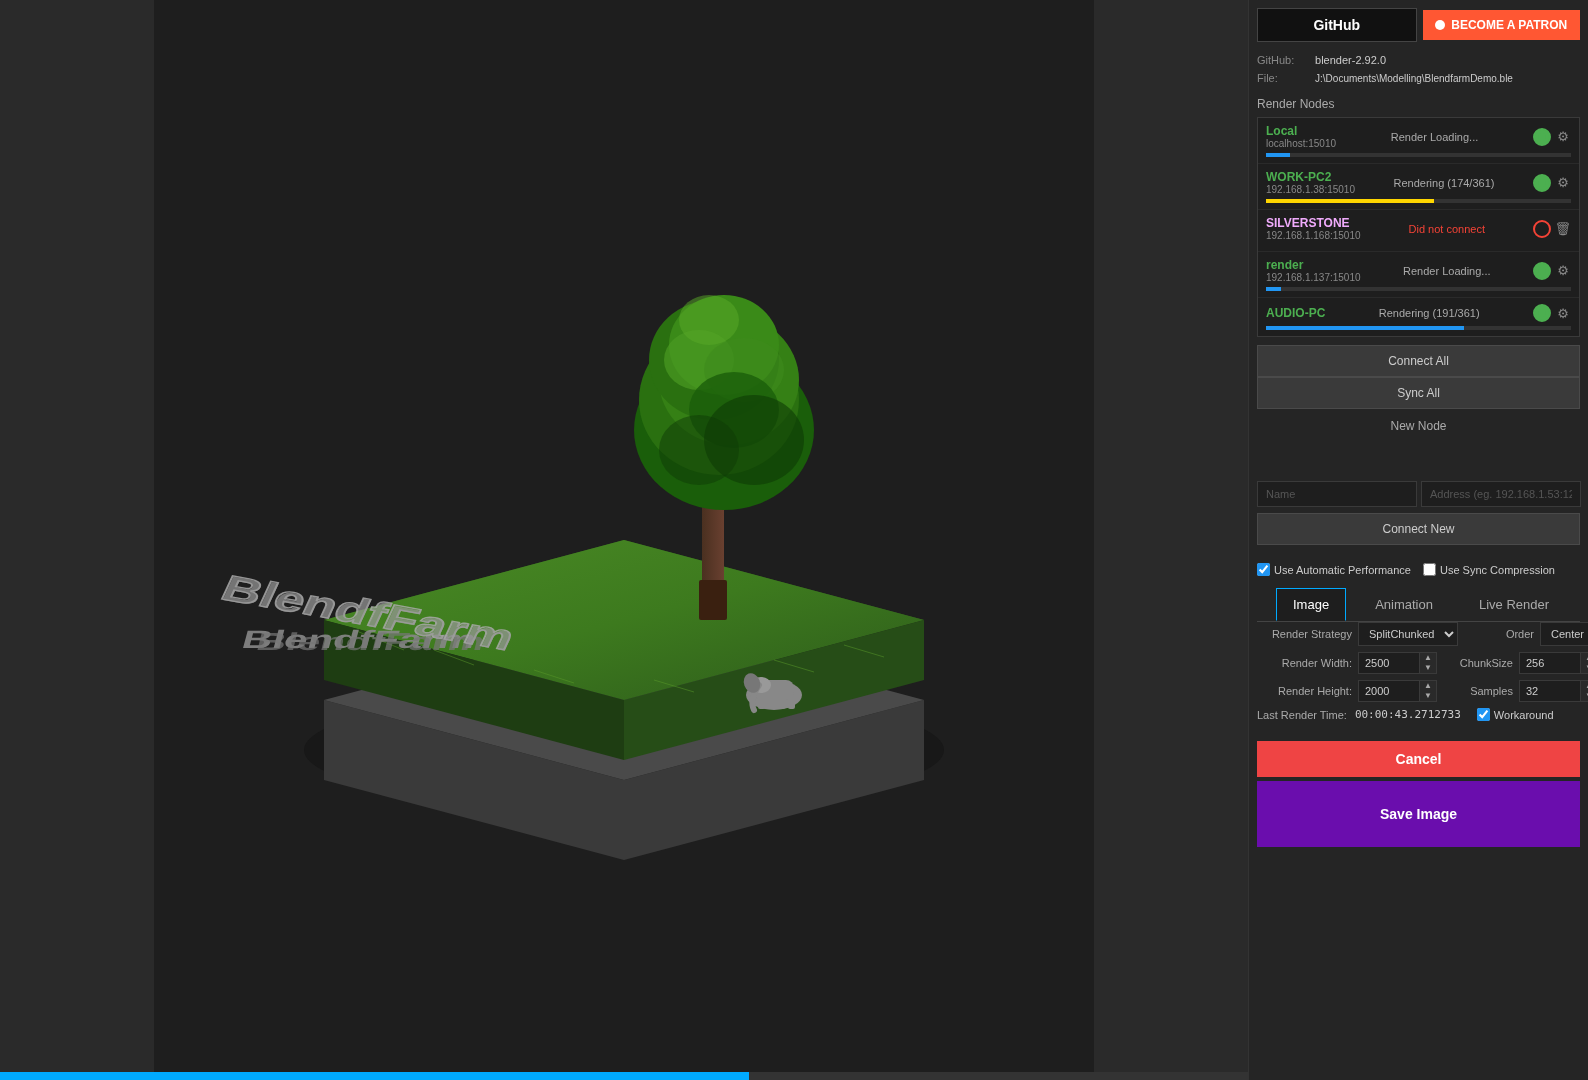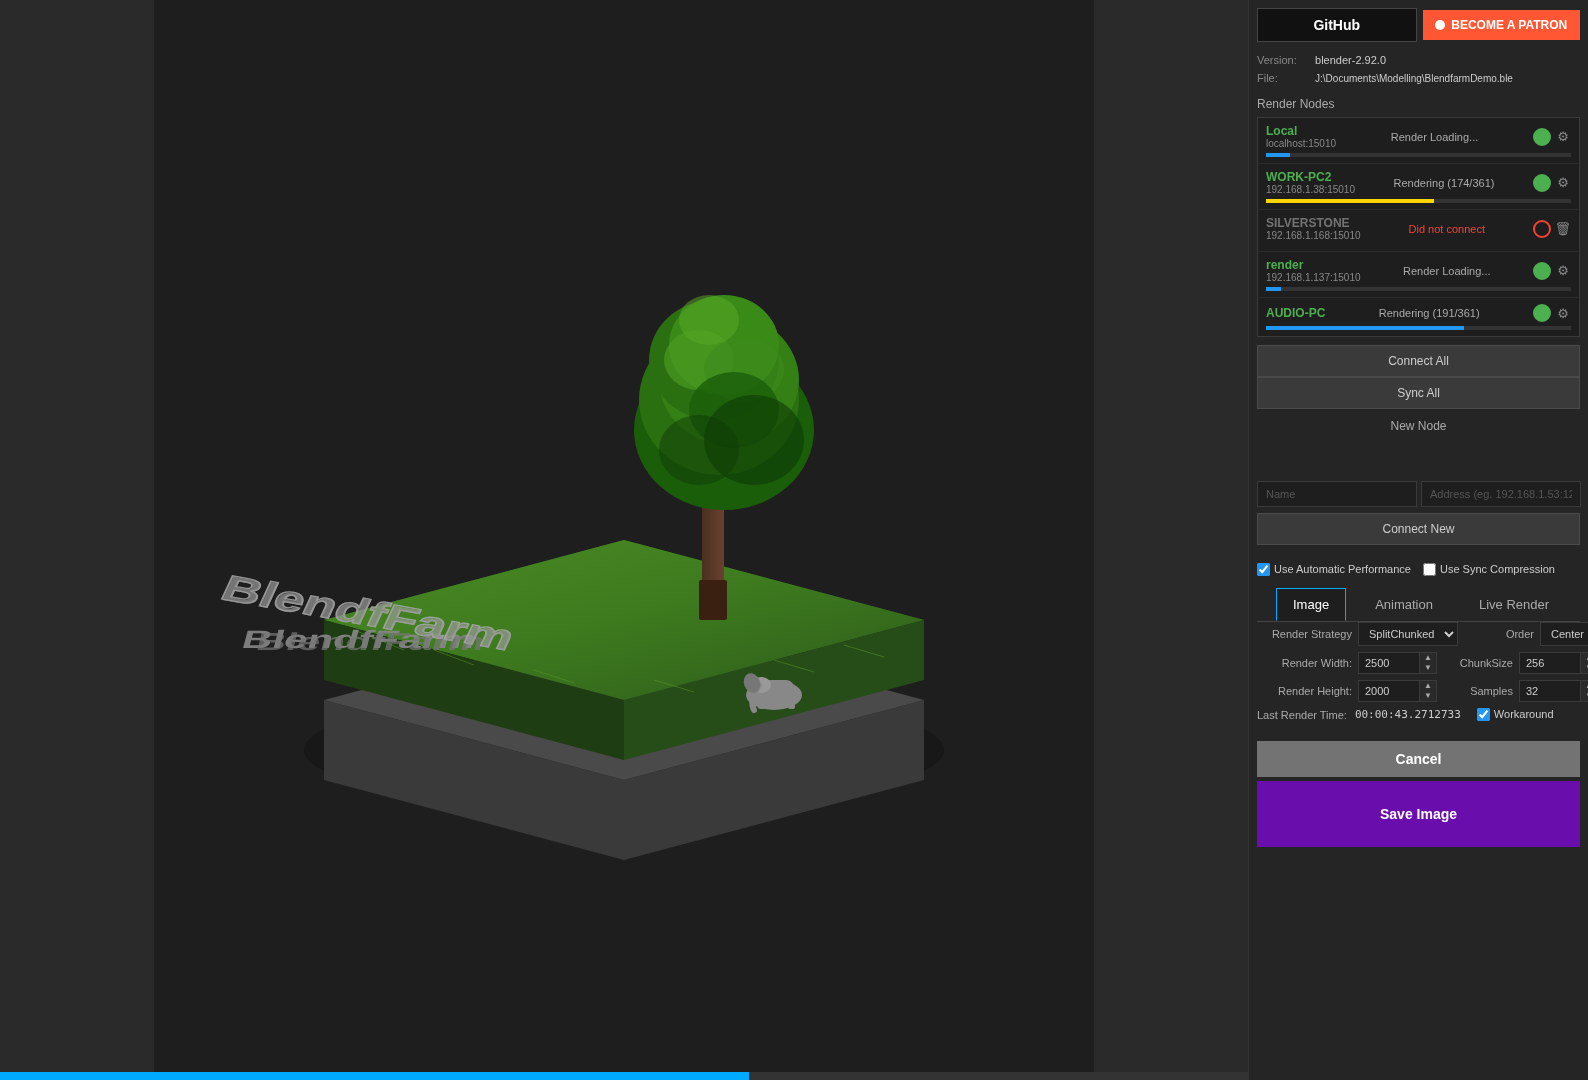--- a/index.html
+++ b/index.html
@@ -137,21 +137,21 @@
       justify-content: space-between;
       margin-bottom: 4px;
     }
 
     .node-name {
       font-size: 12px;
       font-weight: bold;
     }
 
     .node-name.green { color: #4caf50; }
-    .node-name.red { color: #737373; }
+    .node-name.red { color: #f0abfc; }
 
     .node-address {
       font-size: 10px;
       color: #888;
     }
 
     .node-status {
       font-size: 11px;
       color: #aaa;
       flex: 1;
@@ -286,20 +286,21 @@
     .checkbox-row {
       display: flex;
       align-items: center;
       gap: 12px;
       margin-bottom: 12px;
       font-size: 11px;
     }
 
     .checkbox-item {
       display: flex;
+      align-items: center;
       gap: 4px;
       cursor: pointer;
     }
 
     .checkbox-item input[type="checkbox"] {
       width: 13px;
       height: 13px;
       accent-color: #2196F3;
       cursor: pointer;
     }
@@ -422,21 +423,21 @@
     }
 
     .render-time-value {
       color: #ccc;
       font-family: monospace;
     }
 
     
     .cancel-btn {
       width: 100%;
-      background: #737373;
+      background: #ef4444;
       color: #fff;
       border: none;
       padding: 10px;
       font-size: 14px;
       font-weight: bold;
       cursor: pointer;
       margin-bottom: 4px;
     }
 
     .save-btn {
@@ -554,21 +555,21 @@
   <div class="header-buttons">
     <button class="github-btn">GitHub</button>
     <button class="patron-btn">
       <div class="circle-icon"></div>
       <span>BECOME A PATRON</span>
     </button>
   </div>
 
   <div class="version-info">
     <div>
-      <span class="label">Version:</span>
+      <span class="label">GitHub:</span>
       <span class="value">blender-2.92.0</span>
     </div>
     <div>
       <span class="label">File:</span>
       <span class="value" style="font-size:10px;">J:\Documents\Modelling\BlendfarmDemo.ble</span>
     </div>
   </div>
 
   <div class="section-title">Render Nodes</div>
 

